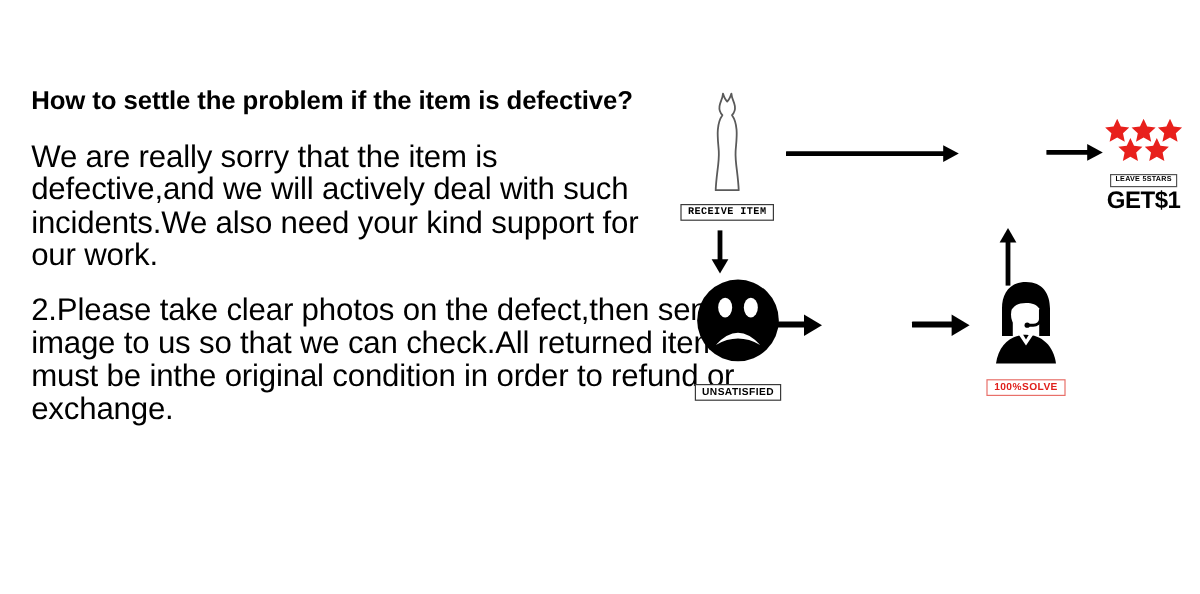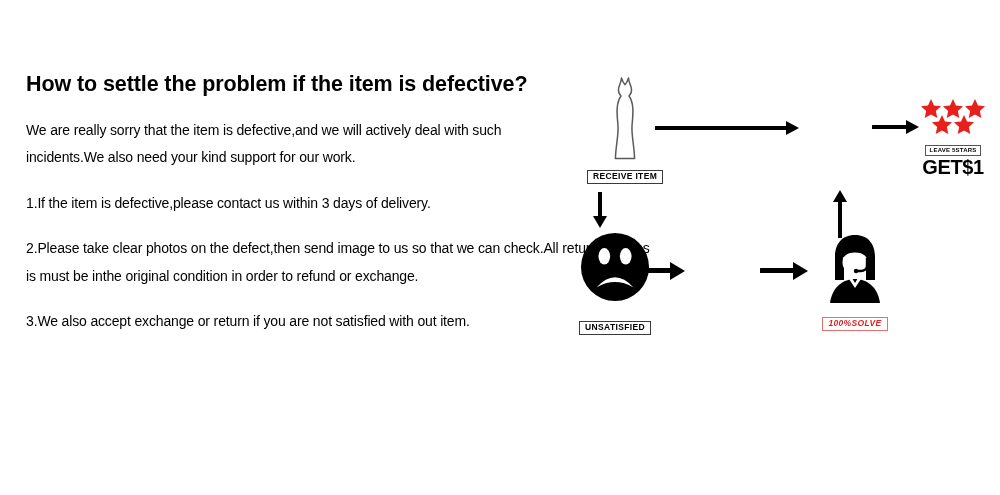--- a/index.html
+++ b/index.html
@@ -25,21 +25,21 @@
     width: 640px;
   }
   .doc-title {
     font-size: 21.5px;
     font-weight: bold;
     letter-spacing: -0.1px;
     margin: 0 0 20px 0;
     line-height: 1.15;
   }
   .para {
-    font-size: 14px;
+    font-size: 26px;
     font-weight: normal;
     line-height: 27.5px;
     margin: 0 0 18px 0;
     letter-spacing: -0.15px;
   }
   .para:last-child { margin-bottom: 0; }
 
   
   .flow {
     position: absolute;
@@ -148,30 +148,28 @@
 </head>
 <body>
 
 <div id="page">
 
   <div class="text-col">
     <h1 class="doc-title">How to settle the problem if the item is defective?</h1>
 
     <p class="para" style="width:540px;">We are really sorry that the item is defective,and we will actively deal with such incidents.We also need your kind support for our work.</p>
 
-    <p class="para" style="width:540px;">1.If the item is defective,please contact us within 3 days of delivery.</p>
 
     <p class="para" style="width:635px;">2.Please take clear photos on the defect,then send image to us so that we can check.All returned items is must be inthe original condition in order to refund or exchange.</p>
 
-    <p class="para" style="width:540px;">3.We also accept exchange or return if you are not satisfied with out item.</p>
   </div>
 
   <div class="flow">
 
-    <div class="node" style="left:25px; top:5px; width:100px; height:115px;">
+    <div class="node" style="left:6px; top:5px; width:100px; height:115px;font-family:Liberation Mono, monospace;">
       <div style="width:100%; height:88px; display:flex; align-items:flex-end; justify-content:center;">
         <svg width="38" height="88" viewBox="0 0 38 88">
           <path d="M15.5 3 C15.2 7.5 13.2 9.5 12.6 13.5 C12.1 17 13.6 19.5 15 21
                    C12.8 24 11.6 28 11.2 33 C10.7 39 11.6 45 12 51
                    C12.3 56 11.6 62 10.8 68 C10.2 73 9.6 78 9.4 83.5
                    L28.6 83.5 C28.4 78 27.8 73 27.2 68 C26.4 62 25.7 56 26 51
                    C26.4 45 27.3 39 26.8 33 C26.4 28 25.2 24 23 21
                    C24.4 19.5 25.9 17 25.4 13.5 C24.8 9.5 22.8 7.5 22.5 3
                    C21.6 6 20.6 8.2 19 9.6 C17.4 8.2 16.4 6 15.5 3 Z" fill="#ffffff" stroke="#5a5a5a" stroke-width="1.5" stroke-linejoin="round"></path>
         </svg>
@@ -268,19 +266,19 @@
 
           <path d="M45 25 L45 33 C45 36 42 38 39 38 L35 38" fill="none" stroke="#000000" stroke-width="2.4"></path>
           <circle cx="34" cy="38" r="2.2" fill="#000000"></circle>
           <rect x="44" y="23" width="5" height="10" rx="2.4" fill="#000000"></rect>
 
           <path d="M33 46 C20 46 10 55 8 70 L58 70 C56 55 46 46 33 46 Z" fill="#000000"></path>
 
           <path d="M27 46 L33 55 L39 46 L36 45 L33 50 L30 45 Z" fill="#ffffff"></path>
         </svg>
       </div>
-      <div class="tag-wrap" style="top:80px;font-style:italic;">
+      <div class="tag-wrap" style="top:80px;">
         <span class="tagbox red">100%SOLVE</span>
       </div>
     </div>
 
   </div>
 </div>
 
 </body></html>

